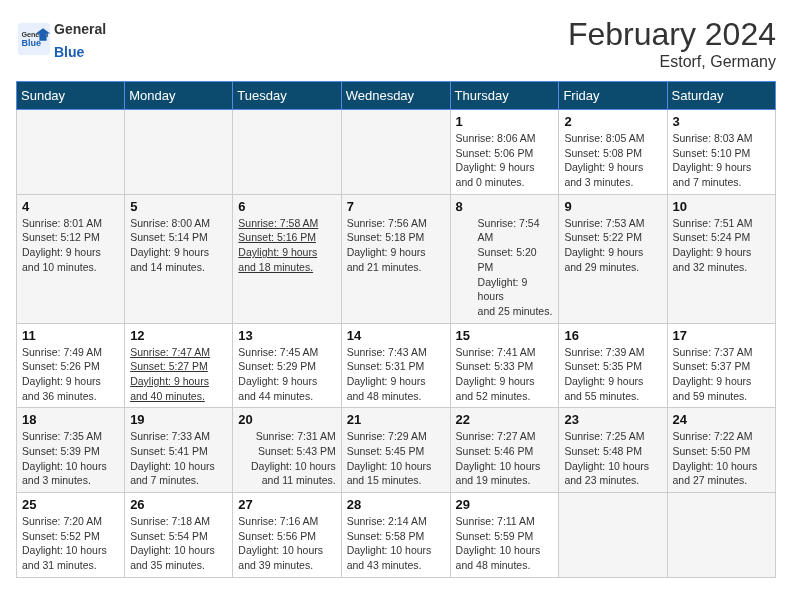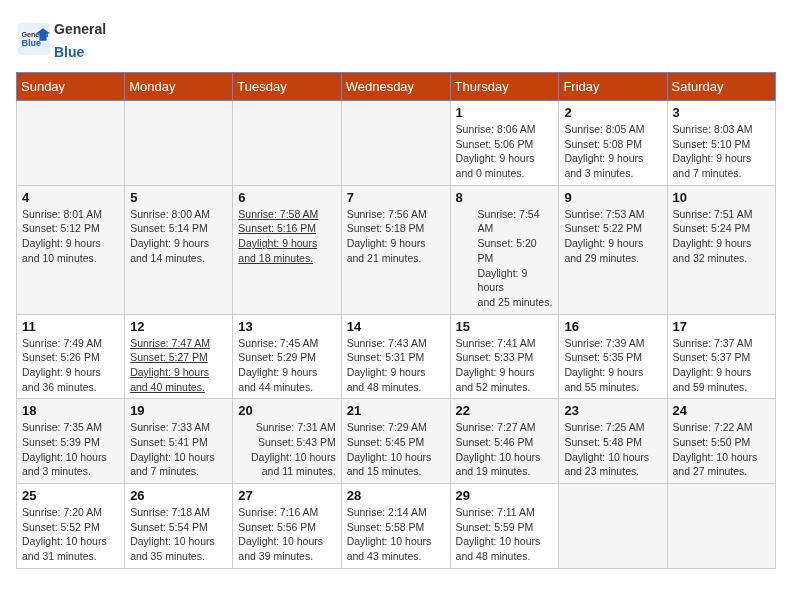--- a/index.html
+++ b/index.html
@@ -39,21 +39,21 @@
     .location {
       font-size: 16px;
       color: #333;
     }
     .calendar {
       width: 100%;
       border-collapse: collapse;
       font-size: 11px;
     }
     .calendar thead tr th {
-      background-color: #c2410c;
+      background-color: #0c4a6e;
       color: #fff;
       padding: 6px 4px;
       text-align: left;
       font-size: 13px;
       font-weight: normal;
       border: 1px solid #5588e8;
     }
     .calendar tbody tr td {
       border: 1px solid #ccc;
       vertical-align: top;
@@ -94,20 +94,22 @@
       <text x="6" y="18" font-size="8" font-weight="bold" fill="#333" font-family="Arial">General</text>
       <text x="6" y="28" font-size="10" font-weight="bold" fill="#1a5fb4" font-family="Arial">Blue</text>
       <polygon points="30,8 38,14 34,14 34,22 26,22 26,14 22,14" fill="#1a5fb4"></polygon>
     </svg>
     <div>
       <span style="color:#333;font-size:14px;font-weight:bold;">General</span><br>
       <span style="color:#1a5fb4;font-size:14px;font-weight:bold;">Blue</span>
     </div>
   </div>
   <div class="title-area">
+    <div class="month-title">February 2024</div>
+    <div class="location">Estorf, Germany</div>
   </div>
 </div>
 
 <table class="calendar">
   <thead>
     <tr id="header-row">
         <th>Sunday</th>
         <th>Monday</th>
         <th>Tuesday</th>
         <th>Wednesday</th>

